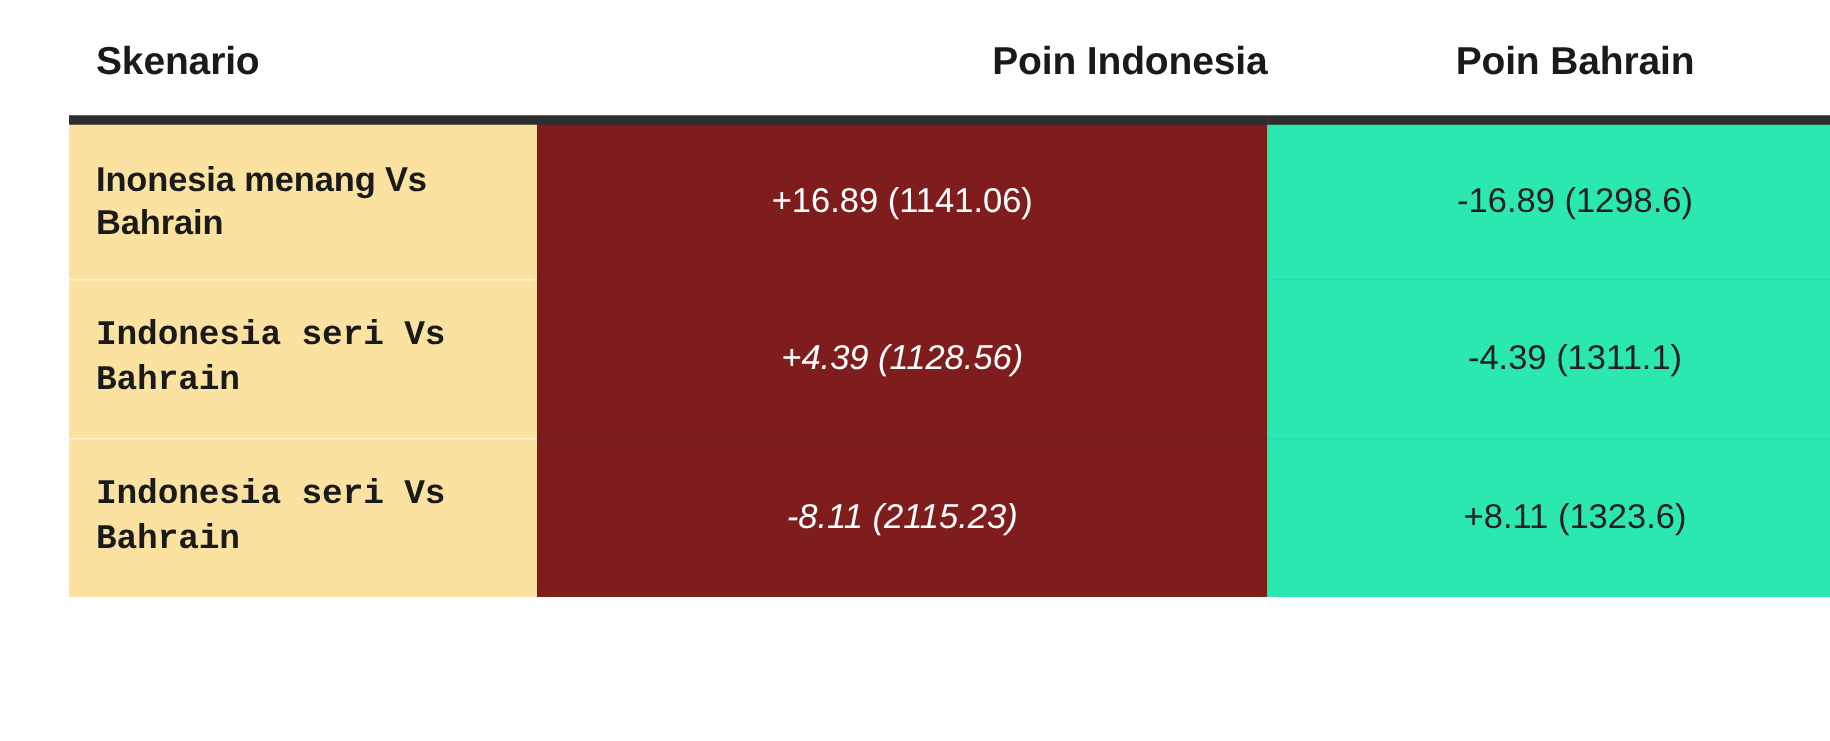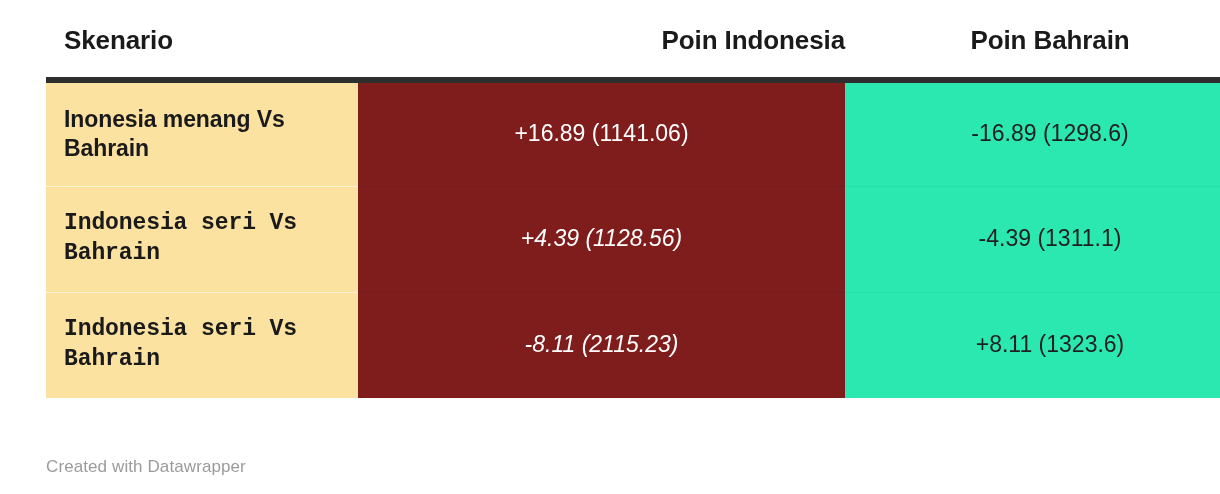--- a/index.html
+++ b/index.html
@@ -120,15 +120,14 @@
         <td class="cell-bahrain">-4.39 (1311.1)</td>
       </tr>
       <tr>
         <td class="cell-scenario">Indonesia seri Vs Bahrain</td>
         <td class="cell-indonesia">-8.11 (2115.23)</td>
         <td class="cell-bahrain">+8.11 (1323.6)</td>
       </tr>
     </tbody>
   </table>
 
-  <div class="footer-credit">Created with Datawrapper</div>
 
 </div>
 
 </body></html>

